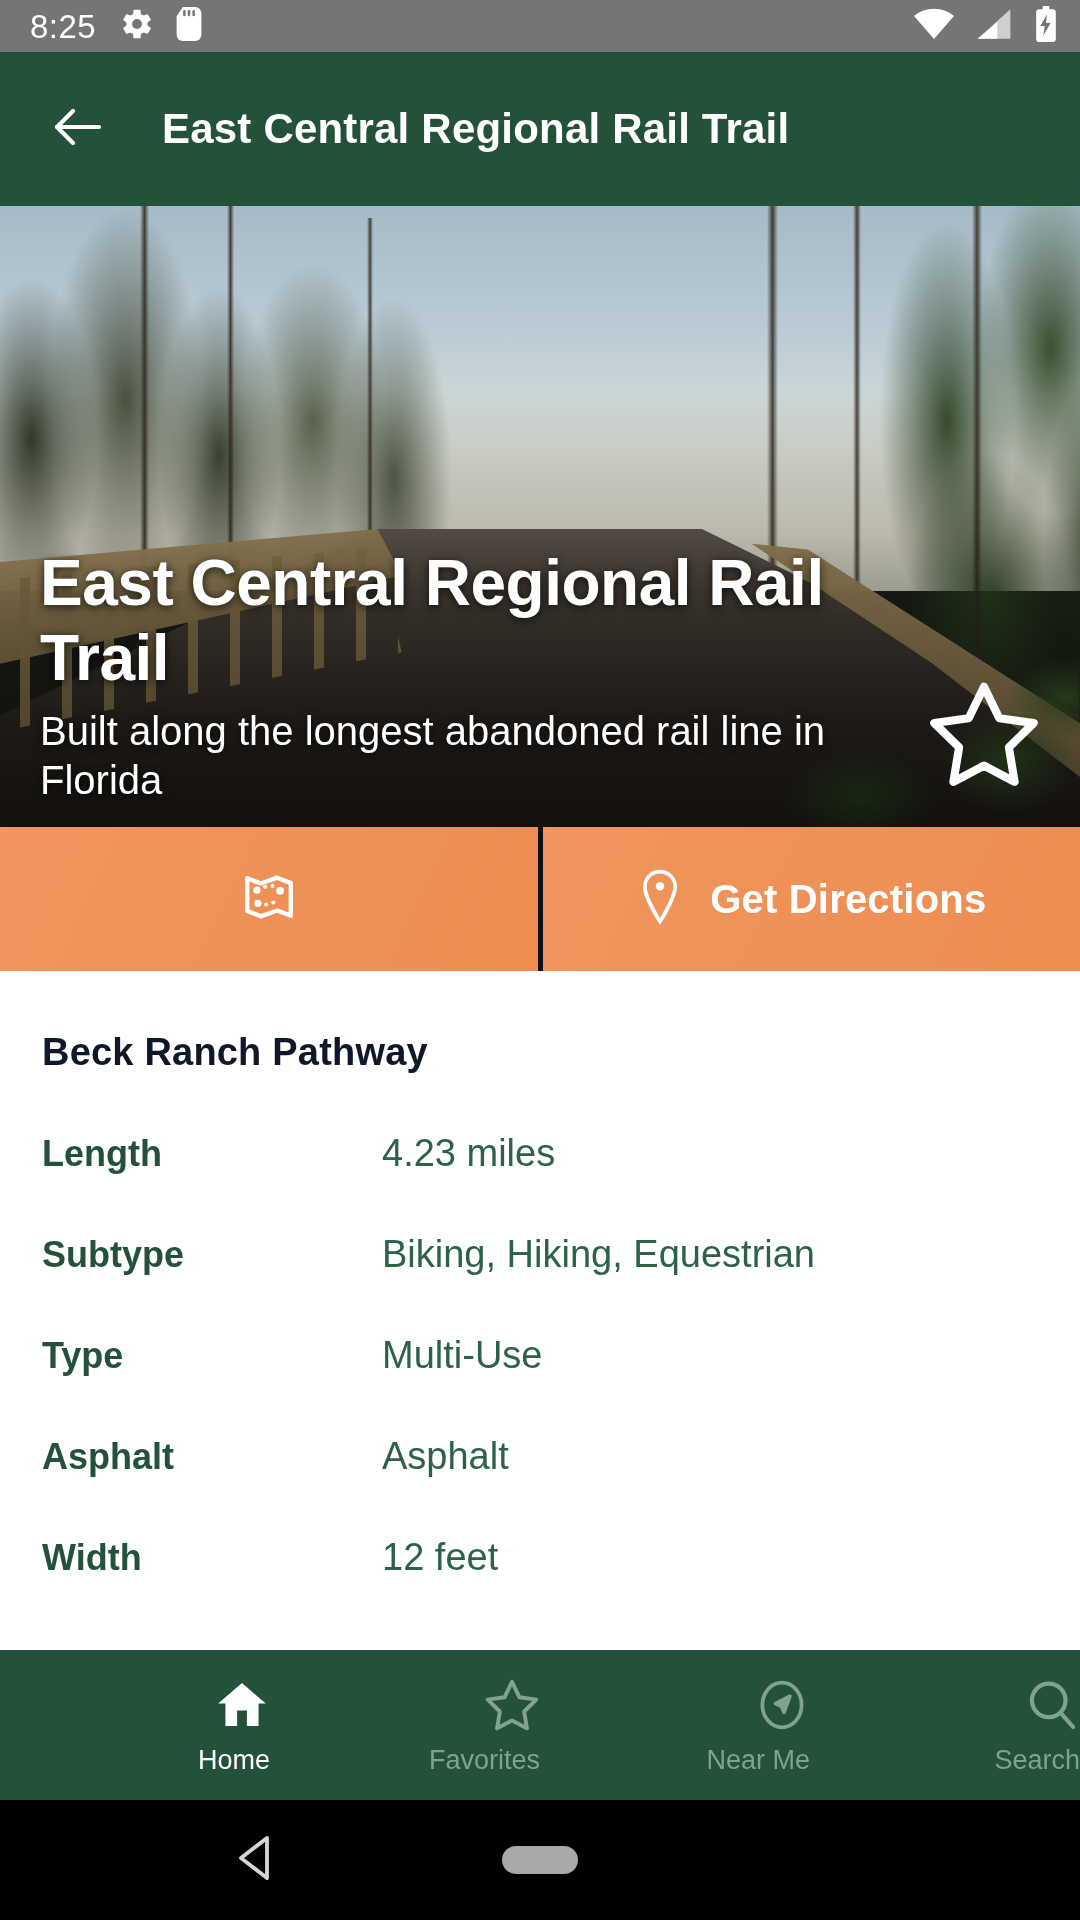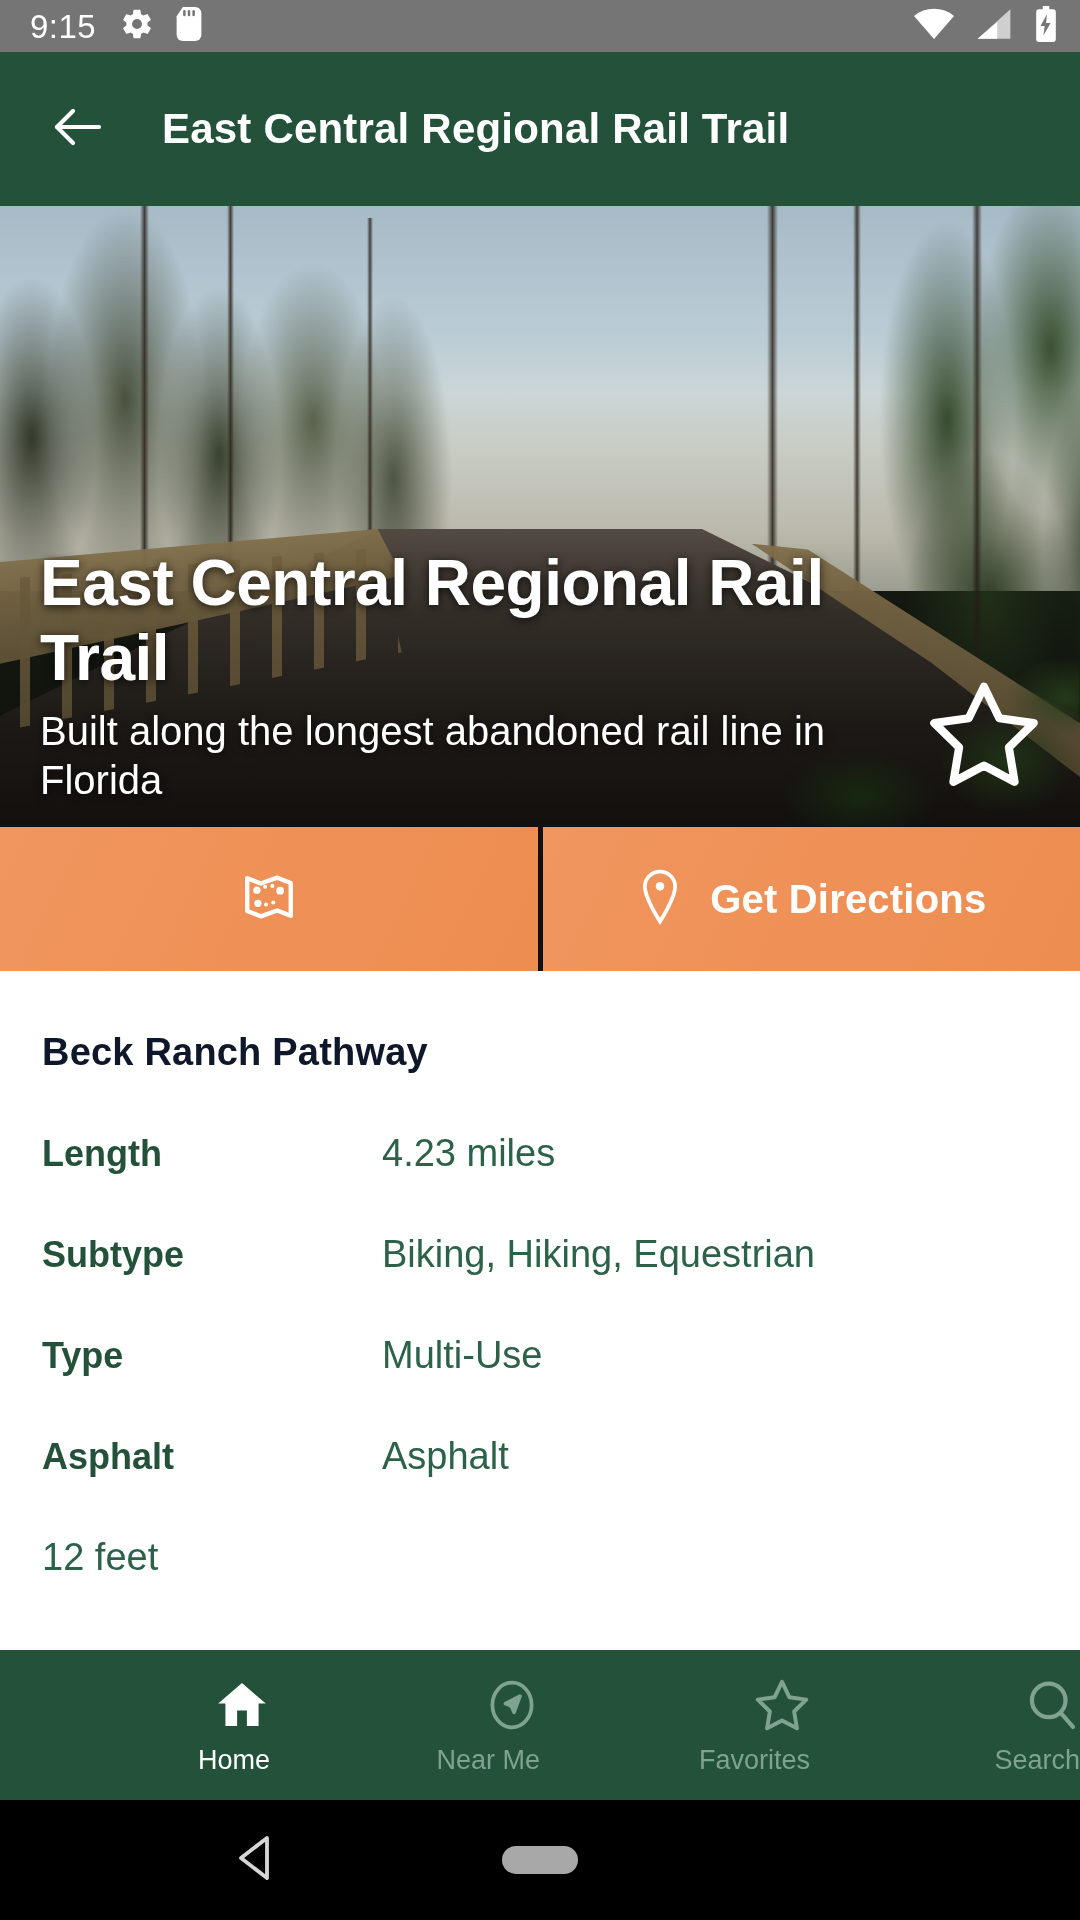--- a/index.html
+++ b/index.html
@@ -155,21 +155,21 @@
   .sys-home{
     width:76px; height:28px; border-radius:14px; background:#a8a8a8; cursor:pointer;
   }
 </style>
 </head>
 <body>
 
 <div id="screen">
 
   <div class="statusbar">
-    <span class="sb-time">9:15</span>
+    <span class="sb-time">8:25</span>
     <span class="sb-left-icons">
       <span class="ic">
         <svg width="34" height="34" viewBox="0 0 24 24" fill="#fff">
           <path d="M19.4 13c.04-.33.06-.66.06-1s-.02-.67-.06-1l2.11-1.65a.5.5 0 0 0 .12-.64l-2-3.46a.5.5 0 0 0-.6-.22l-2.49 1a7.3 7.3 0 0 0-1.73-1l-.38-2.65A.5.5 0 0 0 14 2h-4a.5.5 0 0 0-.49.42l-.38 2.65c-.62.25-1.2.59-1.73 1l-2.49-1a.5.5 0 0 0-.6.22l-2 3.46a.5.5 0 0 0 .12.64L4.54 11a7.9 7.9 0 0 0 0 2l-2.11 1.65a.5.5 0 0 0-.12.64l2 3.46c.13.23.4.31.6.22l2.49-1c.53.41 1.11.75 1.73 1l.38 2.65c.04.24.25.42.49.42h4c.24 0 .45-.18.49-.42l.38-2.65a7.3 7.3 0 0 0 1.73-1l2.49 1c.2.09.47.01.6-.22l2-3.46a.5.5 0 0 0-.12-.64L19.4 13zM12 15.5A3.5 3.5 0 1 1 15.5 12 3.5 3.5 0 0 1 12 15.5z"></path>
         </svg>
       </span>
       <span class="ic">
         <svg width="26" height="34" viewBox="0 0 16 22" fill="#fff">
           <path d="M4 0h8a4 4 0 0 1 4 4v14a4 4 0 0 1-4 4H4a4 4 0 0 1-4-4V6z"></path>
           <g fill="#757575">
@@ -288,49 +288,50 @@
     </div>
     <div class="spec-row">
       <div class="spec-key">Type</div>
       <div class="spec-val">Multi-Use</div>
     </div>
     <div class="spec-row">
       <div class="spec-key">Asphalt</div>
       <div class="spec-val">Asphalt</div>
     </div>
     <div class="spec-row">
+      <div class="spec-key">Width</div>
       <div class="spec-val">12 feet</div>
     </div>
   </div>
 
   <div class="bottomnav">
     <div class="nav-item active">
       <span>
         <svg width="56" height="56" viewBox="0 0 24 24" fill="currentColor">
           <path d="M12 2.6 1.8 11.4h3.1V21h5V14.4h4.2V21h5v-9.6h3.1z"></path>
         </svg>
       </span>
       <span class="nav-label">Home</span>
+    </div>
+    <div class="nav-item">
+      <span>
+        <svg width="56" height="56" viewBox="0 0 24 23" fill="none" stroke="currentColor" stroke-width="1.7" stroke-linejoin="round">
+          <path d="M12 1.6 15.2 8.2l7.2 1-5.2 5.1 1.2 7.2L12 18.1l-6.4 3.4 1.2-7.2-5.2-5.1 7.2-1z"></path>
+        </svg>
+      </span>
+      <span class="nav-label">Favorites</span>
     </div>
     <div class="nav-item">
       <span>
         <svg width="56" height="56" viewBox="0 0 24 24" fill="none" stroke="currentColor" stroke-width="1.6">
           <ellipse cx="12" cy="12" rx="8.4" ry="9.6"></ellipse>
           <path d="M15.4 8.2 9.2 11.4l2.6 1.1 1.1 2.6z" fill="currentColor" stroke-linejoin="round"></path>
         </svg>
       </span>
       <span class="nav-label">Near Me</span>
-    </div>
-    <div class="nav-item">
-      <span>
-        <svg width="56" height="56" viewBox="0 0 24 23" fill="none" stroke="currentColor" stroke-width="1.7" stroke-linejoin="round">
-          <path d="M12 1.6 15.2 8.2l7.2 1-5.2 5.1 1.2 7.2L12 18.1l-6.4 3.4 1.2-7.2-5.2-5.1 7.2-1z"></path>
-        </svg>
-      </span>
-      <span class="nav-label">Favorites</span>
     </div>
     <div class="nav-item">
       <span>
         <svg width="56" height="56" viewBox="0 0 24 24" fill="none" stroke="currentColor" stroke-width="1.8" stroke-linecap="round">
           <circle cx="10.6" cy="10" r="7.2"></circle>
           <path d="M15.9 15.6 21 21.4"></path>
         </svg>
       </span>
       <span class="nav-label">Search</span>
     </div>

